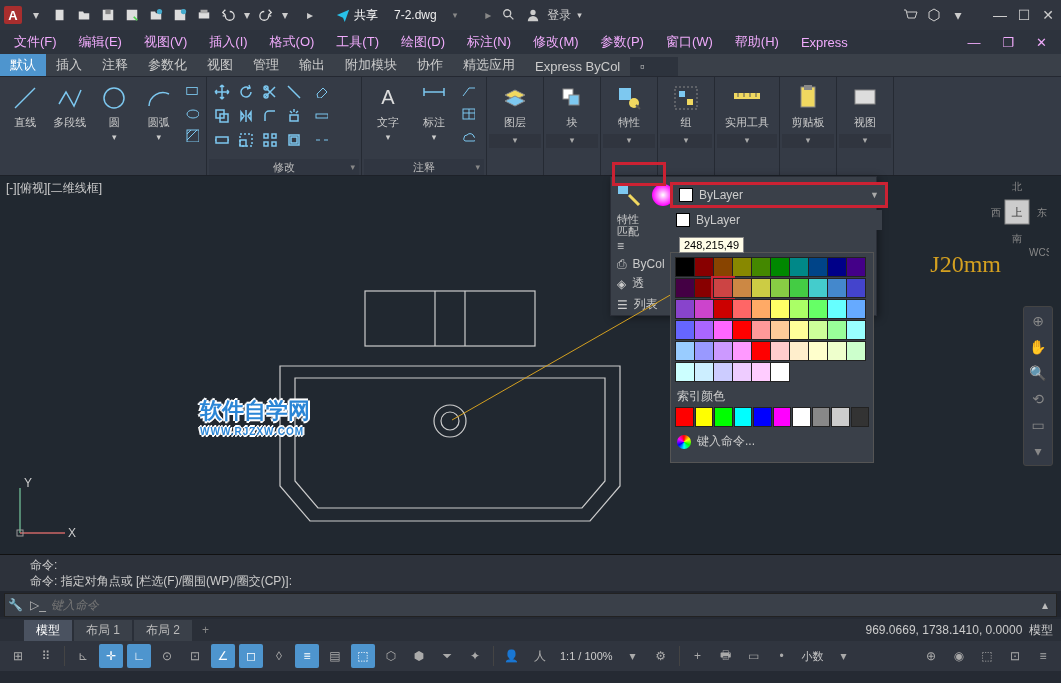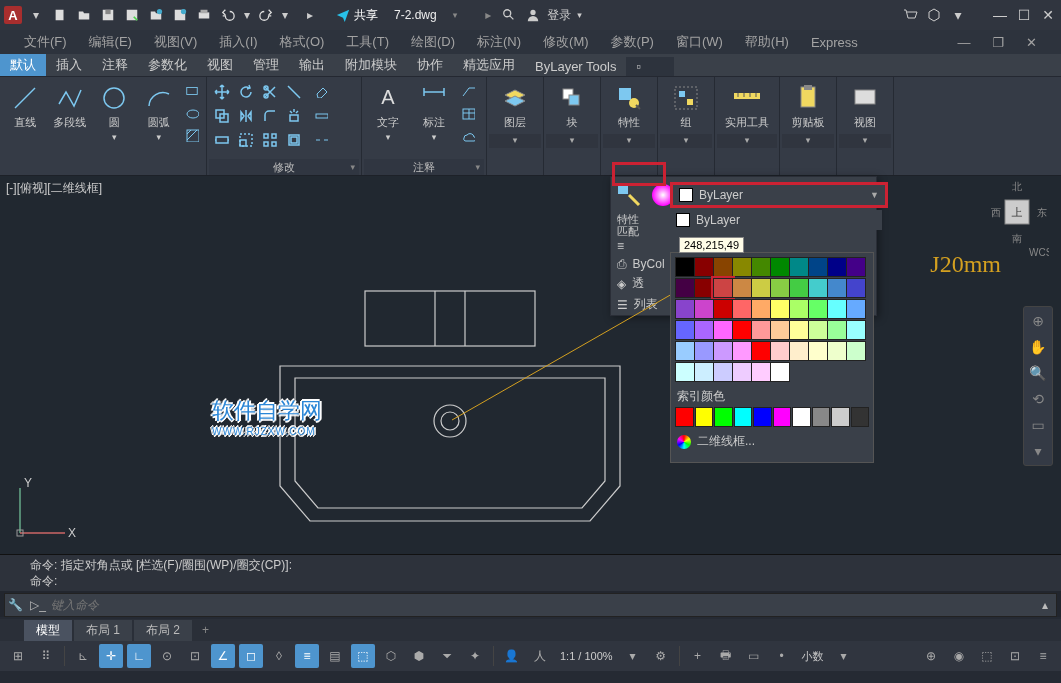--- a/index.html
+++ b/index.html
@@ -6,21 +6,21 @@
 .topbar{height:30px;background:#30353f;display:flex;align-items:center;padding:0 4px;gap:4px}
 .app-icon{width:18px;height:18px;background:#a82e2e;color:#fff;display:flex;align-items:center;justify-content:center;font-weight:bold;font-size:13px;border-radius:2px}
 .qa-btn{width:20px;height:20px;display:flex;align-items:center;justify-content:center;color:#ccc}
 .qa-btn svg{width:14px;height:14px;fill:#ccc}
 .share{color:#fff;margin-left:12px;display:flex;align-items:center;gap:4px}
 .share svg{width:14px;height:14px;fill:#28c0e8}
 .filename{flex:0 0 auto;color:#eee;margin:0 12px}
 .searchbox{width:150px;height:20px;background:#3b4150;border:none;color:#aaa;font-size:11px;padding:0 6px;font-style:italic}
 .win-ctrl{margin-left:auto;display:flex;gap:6px}
 .win-ctrl span{width:18px;height:18px;display:flex;align-items:center;justify-content:center;color:#ccc;font-size:14px}
-.menubar{height:24px;background:#2d333d;display:flex;align-items:center;padding:0 24px;gap:22px;font-size:13px;color:#a3a3a3}
+.menubar{height:24px;background:#2d333d;display:flex;align-items:center;padding:0 14px;gap:22px;font-size:13px;color:#f0abfc}
 .tabbar{height:22px;background:#3a4049;display:flex;align-items:flex-end;border-bottom:1px solid #242831}
 .tabbar .tab{padding:2px 10px;color:#ccc;font-size:13px;background:#3a4049}
 .tabbar .tab.active{background:#4e95ce;color:#fff}
 .ribbon{height:98px;background:#353b46;display:flex;border-bottom:1px solid #1d2128}
 .panel{border-right:1px solid #252a33;display:flex;flex-direction:column;padding:2px 2px 0}
 .panel .tools{flex:1;display:flex;align-items:flex-start;gap:2px;padding:2px}
 .bigtool{width:40px;display:flex;flex-direction:column;align-items:center;gap:2px;padding:2px}
 .bigtool .ico{width:30px;height:30px;display:flex;align-items:center;justify-content:center}
 .bigtool .ico svg{width:28px;height:28px;fill:none;stroke:#7dc8f0;stroke-width:1.5}
 .bigtool .lbl{font-size:11px;color:#ccc;text-align:center;white-space:nowrap}
@@ -30,21 +30,21 @@
 .panel .title{height:16px;background:#303641;text-align:center;font-size:11px;color:#bbb;line-height:16px;position:relative}
 .panel .title:after{content:"▾";position:absolute;right:4px;font-size:9px;color:#888}
 .bigsingle{width:48px;display:flex;flex-direction:column;align-items:center;gap:2px;padding:4px 2px}
 .bigsingle svg{width:30px;height:30px}
 .bigsingle .lbl{font-size:11px;color:#ccc}
 .dropstrip{height:14px;background:#30353f;text-align:center;line-height:12px;color:#aaa;font-size:9px}
 .canvas-area{position:relative;background:#212830;height:378px}
 .view-label{position:absolute;top:4px;left:6px;color:#ccc;font-size:12px}
 .drawing{position:absolute;top:110px;left:260px}
 .drawing svg{stroke:#ccc;fill:none;stroke-width:1.2}
-.watermark{position:absolute;top:220px;left:212px;font-size:22px;font-weight:normal;color:#2b86d6;text-shadow:2px 0 #fff,-2px 0 #fff,0 2px #fff,0 -2px #fff,1px 1px #fff,-1px -1px #fff}
+.watermark{position:absolute;top:220px;left:200px;font-size:22px;font-weight:bold;color:#2b86d6;text-shadow:2px 0 #fff,-2px 0 #fff,0 2px #fff,0 -2px #fff,1px 1px #fff,-1px -1px #fff}
 .watermark .sub{font-size:10px;color:#2b86d6;letter-spacing:1px}
 .dim-text{position:absolute;top:75px;right:60px;color:#d4a020;font-size:24px;font-family:serif}
 .ucs{position:absolute;bottom:8px;left:10px}
 .viewcube{position:absolute;top:4px;right:12px;width:64px;height:64px}
 .navbar{position:absolute;top:130px;right:8px;width:28px;background:#343a45;border:1px solid #444;border-radius:3px;display:flex;flex-direction:column;gap:6px;padding:4px 0;align-items:center}
 .navbar div{width:20px;height:20px;color:#888;display:flex;align-items:center;justify-content:center;font-size:14px}
 .prop-panel{position:absolute;top:0;left:610px;width:265px;background:#3a4049;border:1px solid #2a2e37;box-shadow:2px 2px 8px rgba(0,0,0,.4)}
 .prop-top{display:flex;padding:4px;gap:6px}
 .prop-top .ico{width:28px;height:28px;display:flex;align-items:center;justify-content:center}
 .prop-sec{display:flex;align-items:center;padding:2px 6px;gap:6px;font-size:12px;color:#ccc}
@@ -206,21 +206,21 @@
   <div class="tab active">默认</div>
   <div class="tab">插入</div>
   <div class="tab">注释</div>
   <div class="tab">参数化</div>
   <div class="tab">视图</div>
   <div class="tab">管理</div>
   <div class="tab">输出</div>
   <div class="tab">附加模块</div>
   <div class="tab">协作</div>
   <div class="tab">精选应用</div>
-  <div class="tab">ByLayer Tools</div>
+  <div class="tab">Express ByCol</div>
   <div class="tab" style="width:28px;background:#2d333d">▫</div>
 </div>
 
 <div class="ribbon">
   <div class="panel" style="width:202px">
     <div class="tools">
       <div class="bigtool">
           <div class="ico">
             <svg viewBox="0 0 28 28">
               <line x1="4" y1="24" x2="24" y2="4"></line>
@@ -614,21 +614,21 @@
         <div class="c" style="background: rgb(0, 255, 255);"></div>
         <div class="c" style="background: rgb(0, 0, 255);"></div>
         <div class="c" style="background: rgb(255, 0, 255);"></div>
         <div class="c" style="background: rgb(255, 255, 255);"></div>
         <div class="c" style="background: rgb(136, 136, 136);"></div>
         <div class="c" style="background: rgb(204, 204, 204);"></div>
         <div class="c" style="background: rgb(51, 51, 51);"></div>
       </div>
     <div class="more">
       <div class="wheel"></div>
-      <span>二维线框...</span>
+      <span>键入命令...</span>
     </div>
   </div>
 
   <div class="drawing">
     <svg width="380" height="250" viewBox="0 0 380 250">
       <rect x="105" y="5" width="170" height="55"></rect>
       <line x1="175" y1="5" x2="175" y2="60"></line>
       <line x1="205" y1="5" x2="205" y2="60"></line>
       <path d="M20 80 L360 80 L360 200 L330 235 L50 235 L20 200 Z"></path>
       <path d="M35 92 L345 92 L345 195 L322 222 L58 222 L35 195 Z"></path>
@@ -675,36 +675,37 @@
     <div>✋</div>
     <div>🔍</div>
     <div>⟲</div>
     <div>▭</div>
     <div>▾</div>
   </div>
 </div>
 
 <div class="cmd-area">
   <div class="cmd-hist">
+    <div>命令:</div>
     <div>命令: 指定对角点或 [栏选(F)/圈围(WP)/圈交(CP)]:</div>
-    <div>命令:</div>
   </div>
   <div class="cmd-line">
     <div class="ic">🔧</div>
     <div class="ic">▷_</div>
     <input placeholder="键入命令" style="">
     <div class="ic">▴</div>
   </div>
 </div>
 
 <div class="layout-tabs">
   <div class="lt active">模型</div>
   <div class="lt">布局 1</div>
   <div class="lt">布局 2</div>
   <div class="plus">+</div>
+  <div class="coord"><span>969.0669, 1738.1410, 0.0000</span>&nbsp;&nbsp;<span>模型</span></div>
 </div>
 
 <div class="statusbar">
   <div class="sb">⊞</div>
   <div class="sb">⠿</div>
   <div class="sep"></div>
   <div class="sb">⊾</div>
   <div class="sb on">✛</div>
   <div class="sb on">∟</div>
   <div class="sb">⊙</div>

